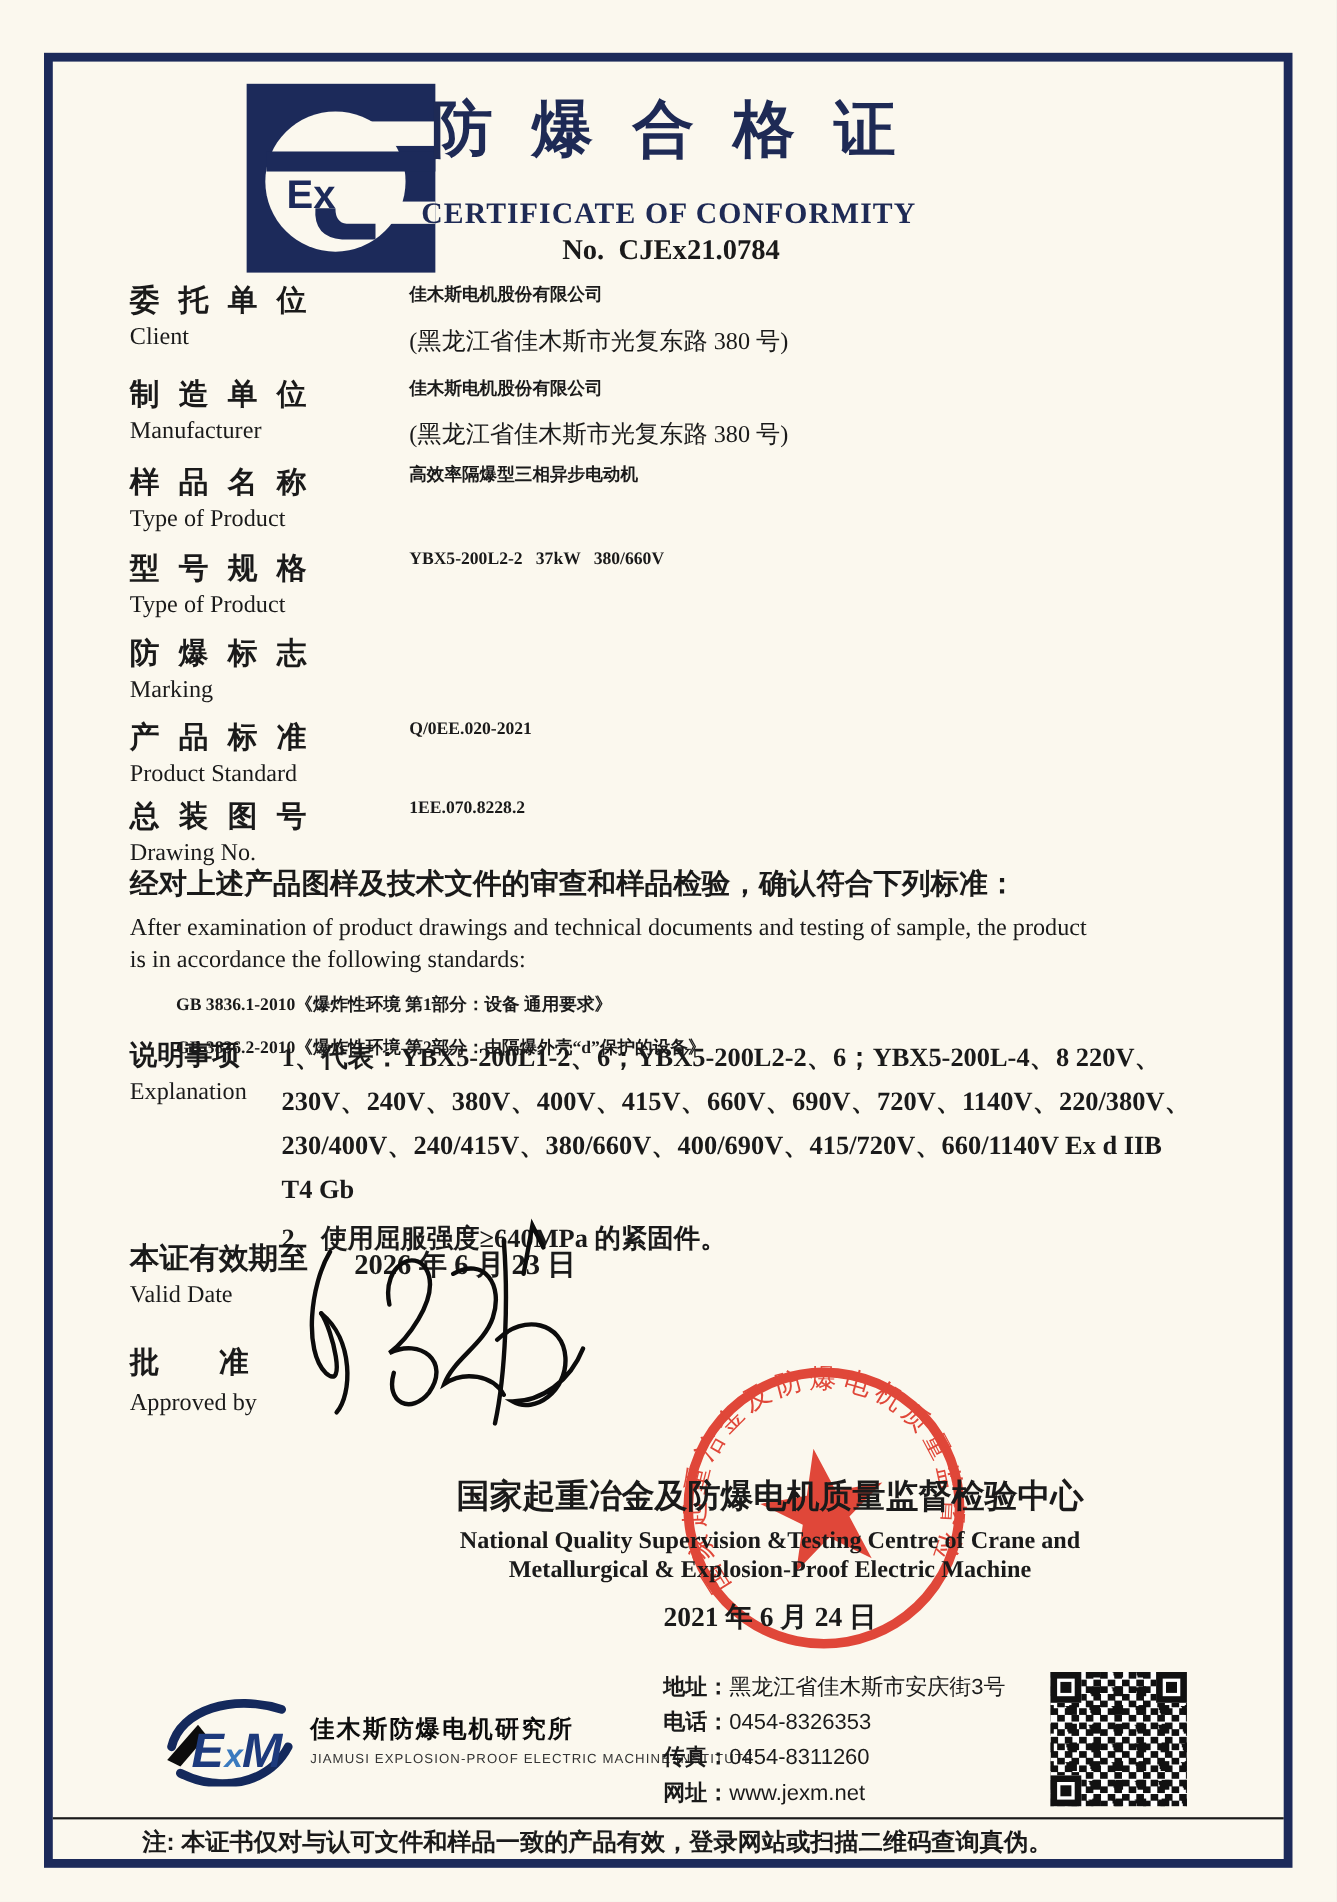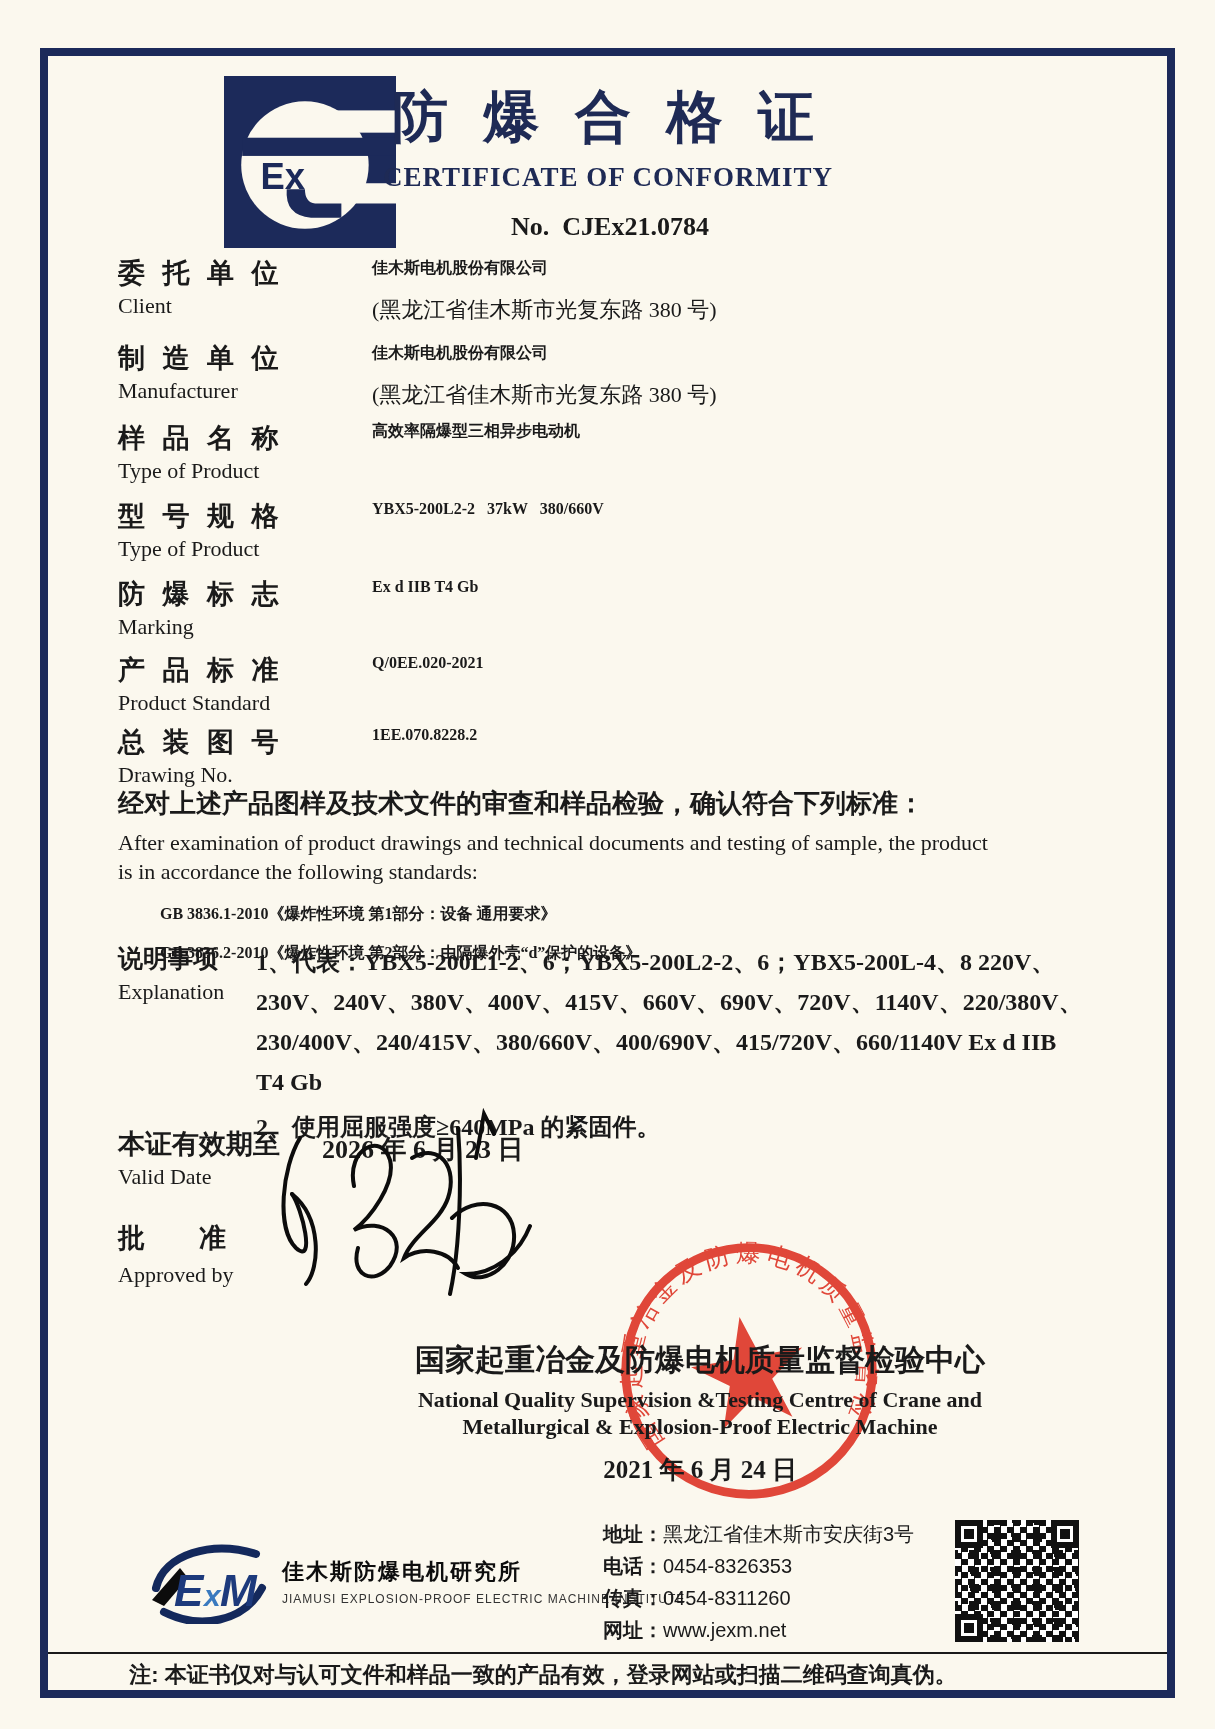--- a/index.html
+++ b/index.html
@@ -13,21 +13,21 @@
     overflow:hidden;
   }
   .frame{
     position:absolute;left:40px;top:48px;width:1135px;height:1650px;
     border:8px solid #1c2a5a;box-sizing:border-box;
   }
   
   .ex-logo{position:absolute;left:224px;top:76px;width:172px;height:172px;}
   .title-block{position:absolute;left:378px;top:80px;width:460px;text-align:center;}
   .title-zh{font-family:"Liberation Sans",sans-serif;font-weight:bold;font-size:56px;letter-spacing:10px;color:#1e2a55;white-space:nowrap;}
-  .title-en{font-weight:bold;font-size:27px;letter-spacing:1px;color:#1e2a55;margin-top:6px;white-space:nowrap;}
+  .title-en{font-weight:bold;font-size:27px;letter-spacing:1px;color:#1e2a55;margin-top:23px;white-space:nowrap;}
   .cert-no{position:absolute;left:390px;top:212px;width:440px;text-align:center;font-size:26px;font-weight:600;white-space:pre;}
   
   .f-label{position:absolute;left:118px;width:250px;}
   .f-label .zh{font-family:"Liberation Sans",sans-serif;font-weight:bold;font-size:27px;letter-spacing:5px;white-space:nowrap;}
   .f-label .en{font-size:22px;margin-top:2px;}
   .f-value{position:absolute;left:372px;width:720px;font-size:16px;font-weight:600;white-space:pre-wrap;}
   .f-sub{position:absolute;left:372px;width:720px;font-size:22px;}
   
   .statement{position:absolute;left:118px;top:786px;width:960px;}
   .statement .zh{font-family:Liberation Mono, monospace;font-weight:bold;font-size:26px;}
@@ -119,21 +119,20 @@
   <div class="f-label" style="top:498px">
     <div class="zh">型 号 规 格</div>
     <div class="en">Type of Product</div>
   </div>
   <div class="f-value" style="top:500px">YBX5-200L2-2   37kW   380/660V</div>
 
   <div class="f-label" style="top:576px">
     <div class="zh">防 爆 标 志</div>
     <div class="en">Marking</div>
   </div>
-  <div class="f-value" style="top:578px">Ex d IIB T4 Gb</div>
 
   <div class="f-label" style="top:652px">
     <div class="zh">产 品 标 准</div>
     <div class="en">Product Standard</div>
   </div>
   <div class="f-value" style="top:654px">Q/0EE.020-2021</div>
 
   <div class="f-label" style="top:724px">
     <div class="zh">总 装 图 号</div>
     <div class="en">Drawing No.</div>

